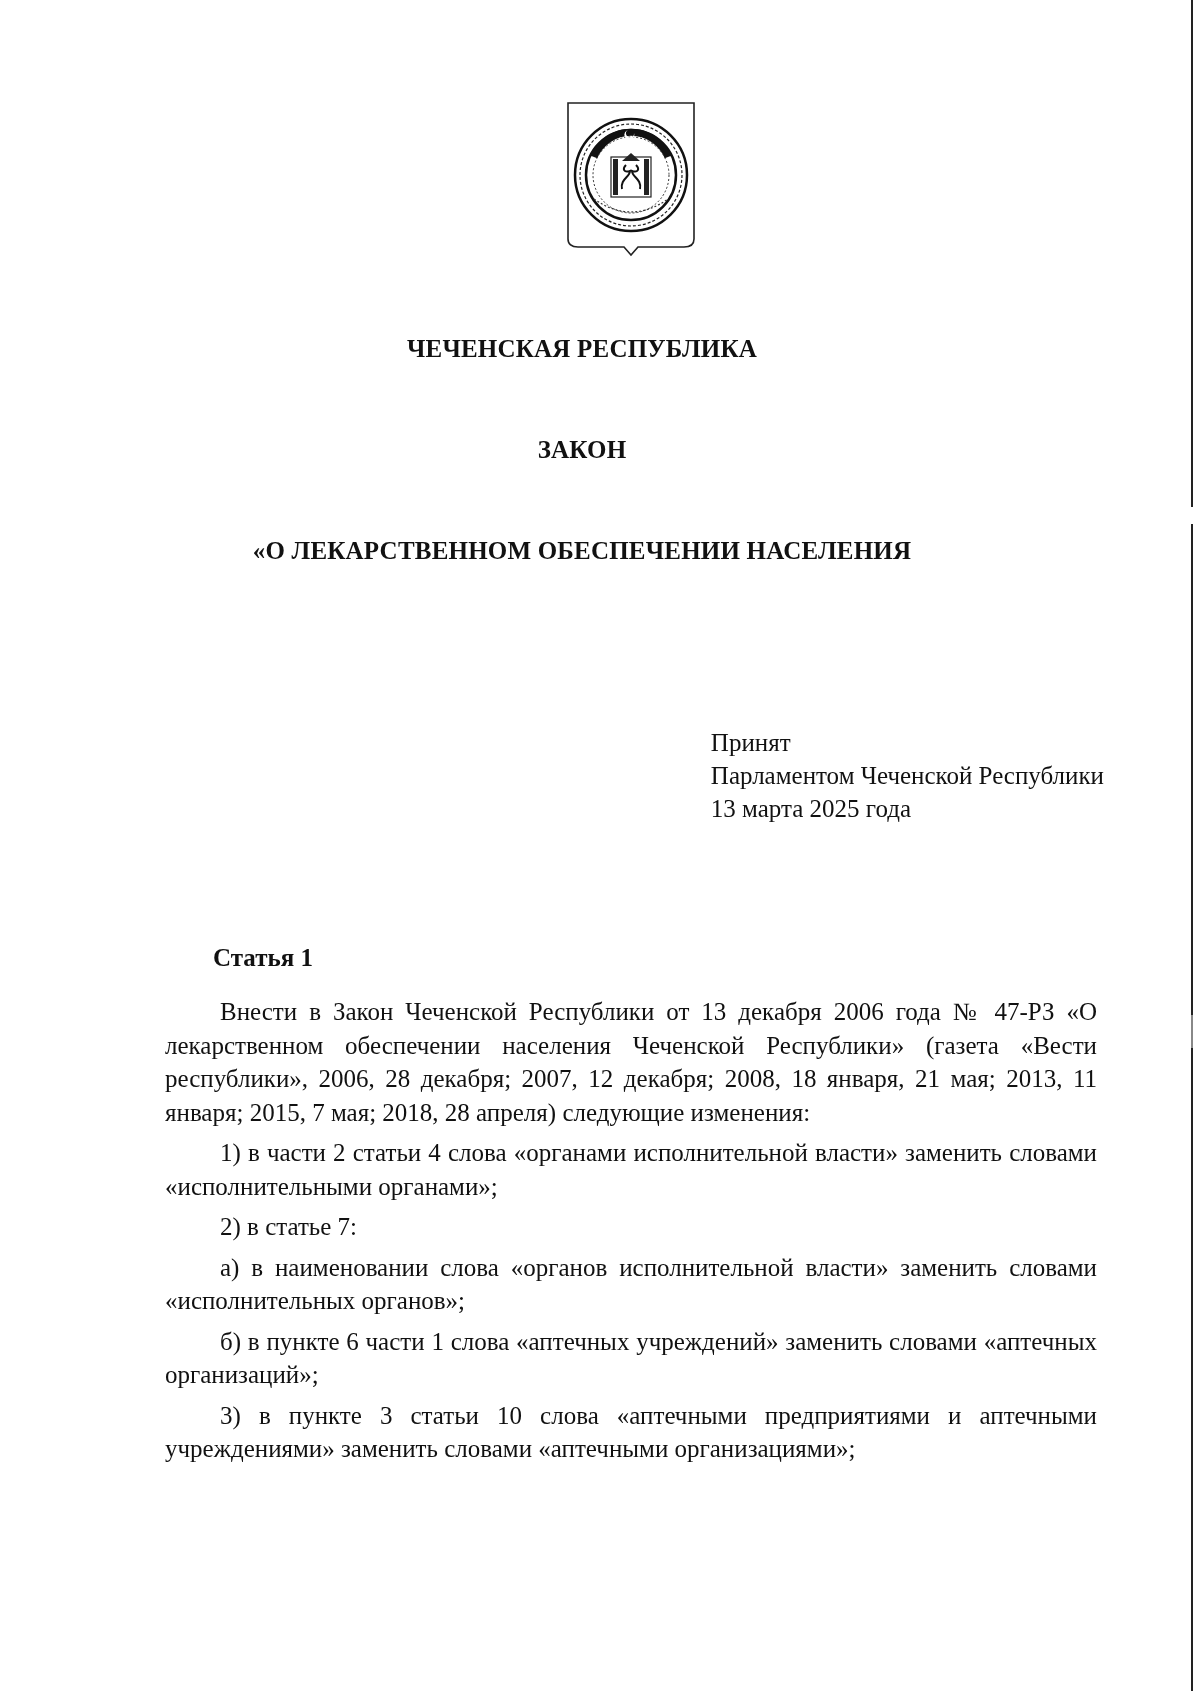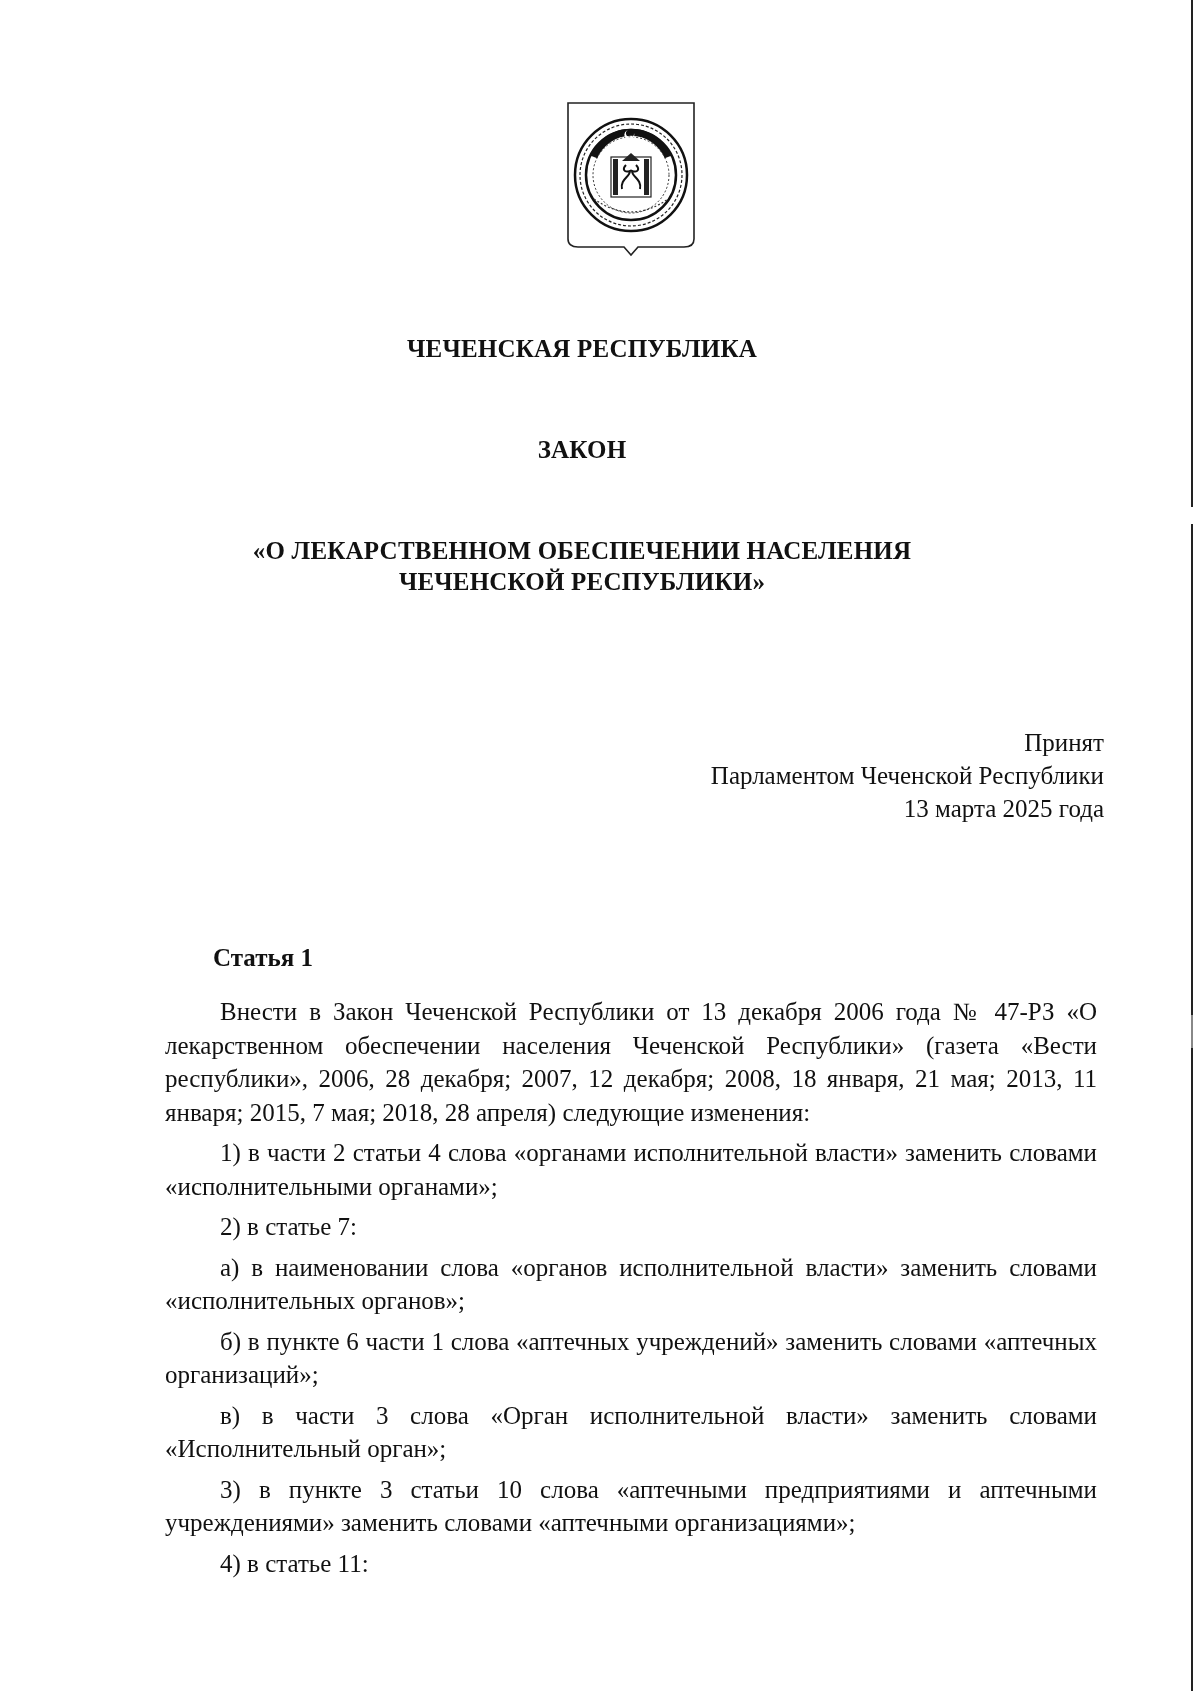--- a/index.html
+++ b/index.html
@@ -15,21 +15,21 @@
     position: absolute; left: 564px; top: 99px; width: 136px; height: 160px;
   }
   .h-center {
     position: absolute; left: 0; width: 1164px; text-align: center;
     font-weight: bold; font-size: 25px; letter-spacing: 0.2px;
   }
   #republic { top: 335px; }
   #law-word { top: 436px; }
   #law-title { top: 535px; line-height: 31px; }
   .adopted {
-    position: absolute; right: 96px; top: 726px; text-align: right;
+    position: absolute; right: 96px; top: 726px; 
     font-size: 25px; line-height: 33px;
   }
   .article-head {
     position: absolute; left: 213px; top: 944px; font-weight: bold; font-size: 25px;
   }
   .body-text {
     position: absolute; left: 158px; width: 946px; top: 988px;
     font-size: 25px; line-height: 33.5px; text-align: justify;
   }
   .body-text p { margin: 7px; text-indent: 55px; }
@@ -54,33 +54,30 @@
     <path d="M58 62 L67 54 L76 62 Z" fill="#222"></path>
     <path d="M58 90 C56 80 66 78 66 72 C60 74 58 70 62 66 M76 90 C78 80 68 78 68 72 C74 74 76 70 72 66" fill="none" stroke="#111" stroke-width="2"></path>
     <path d="M30 100 Q67 126 104 100" fill="none" stroke="#333" stroke-width="1.2" stroke-dasharray="2 2"></path>
   </svg>
 </div>
 
 <div class="h-center" id="republic">ЧЕЧЕНСКАЯ РЕСПУБЛИКА</div>
 <div class="h-center" id="law-word">ЗАКОН</div>
 <div class="h-center" id="law-title">
   <div>«О ЛЕКАРСТВЕННОМ ОБЕСПЕЧЕНИИ НАСЕЛЕНИЯ</div>
-  <div>ЧЕЧЕНСКОЙ РЕСПУБЛИКИ»</div>
 </div>
 
 <div class="adopted">
   <div>Принят</div>
   <div>Парламентом Чеченской Республики</div>
   <div>13 марта 2025 года</div>
 </div>
 
 <div class="article-head">Статья 1</div>
 
 <div class="body-text">
   <p>Внести в Закон Чеченской Республики от 13 декабря 2006 года № 47-РЗ «О лекарственном обеспечении населения Чеченской Республики» (газета «Вести республики», 2006, 28 декабря; 2007, 12 декабря; 2008, 18 января, 21 мая; 2013, 11 января; 2015, 7 мая; 2018, 28 апреля) следующие изменения:</p>
   <p>1) в части 2 статьи 4 слова «органами исполнительной власти» заменить словами «исполнительными органами»;</p>
   <p>2) в статье 7:</p>
   <p>а) в наименовании слова «органов исполнительной власти» заменить словами «исполнительных органов»;</p>
   <p>б) в пункте 6 части 1 слова «аптечных учреждений» заменить словами «аптечных организаций»;</p>
-  <p>в) в части 3 слова «Орган исполнительной власти» заменить словами «Исполнительный орган»;</p>
   <p>3) в пункте 3 статьи 10 слова «аптечными предприятиями и аптечными учреждениями» заменить словами «аптечными организациями»;</p>
-  <p>4) в статье 11:</p>
 </div>
 
 </body></html>

